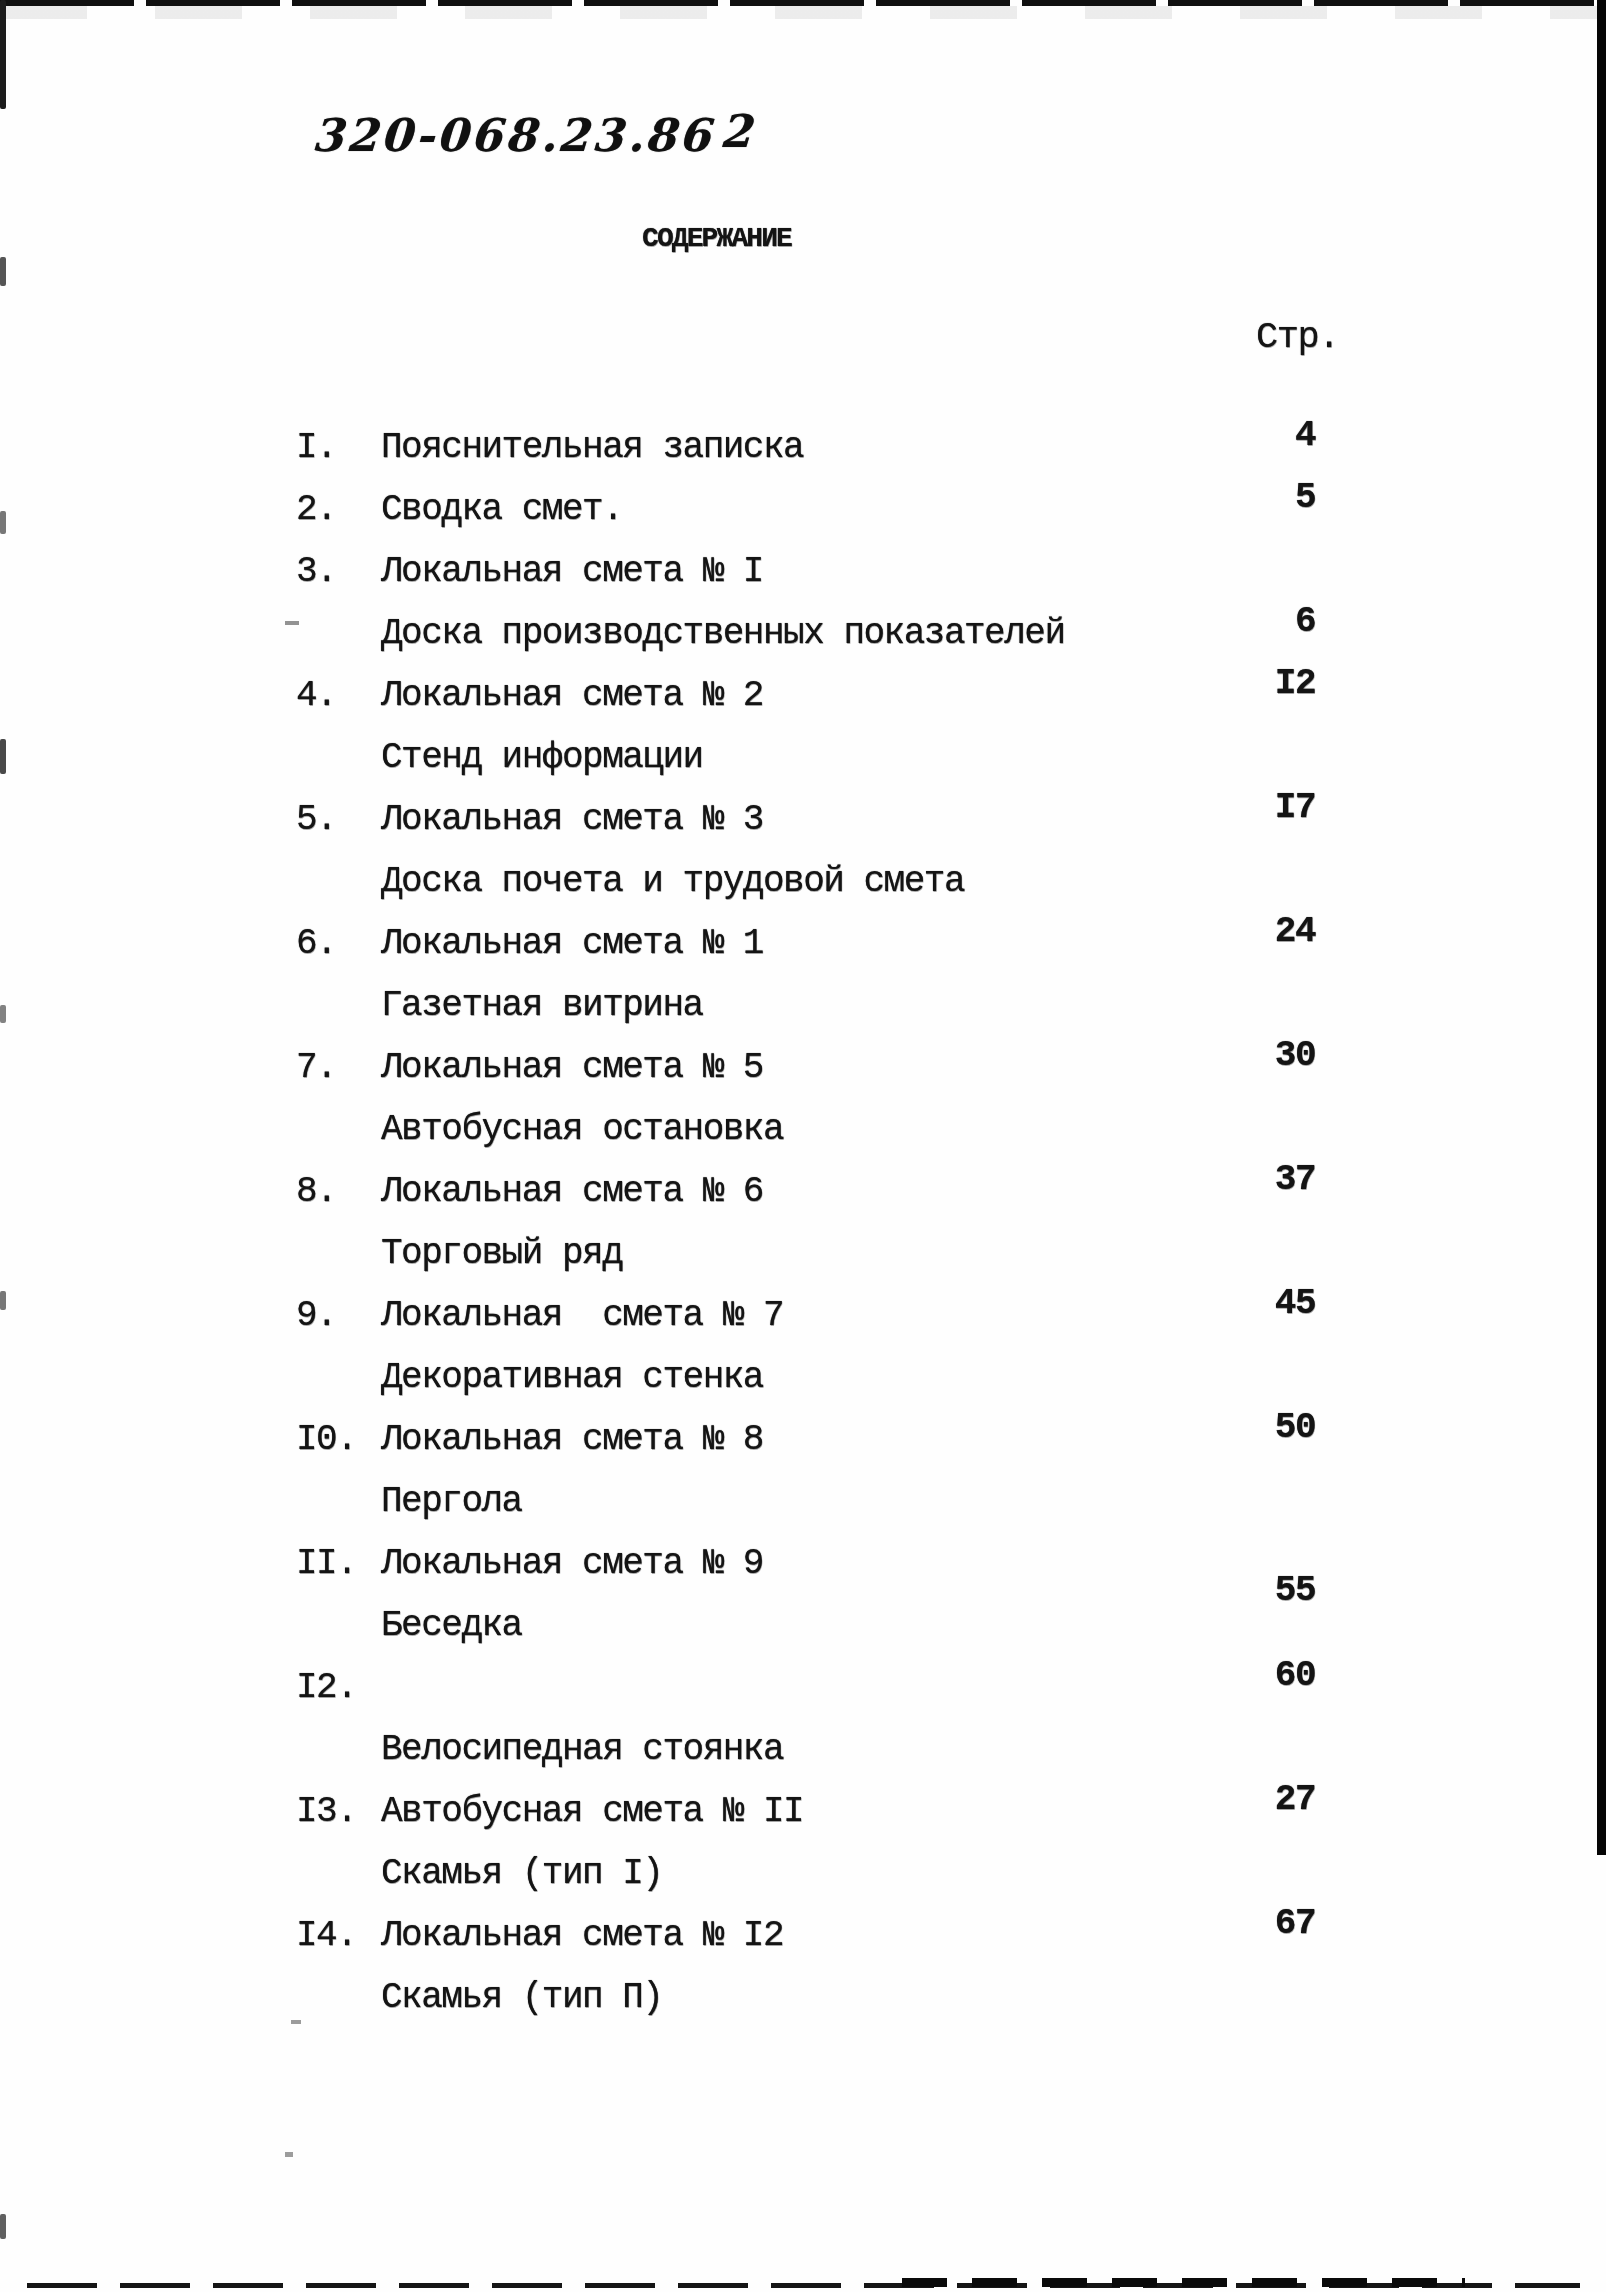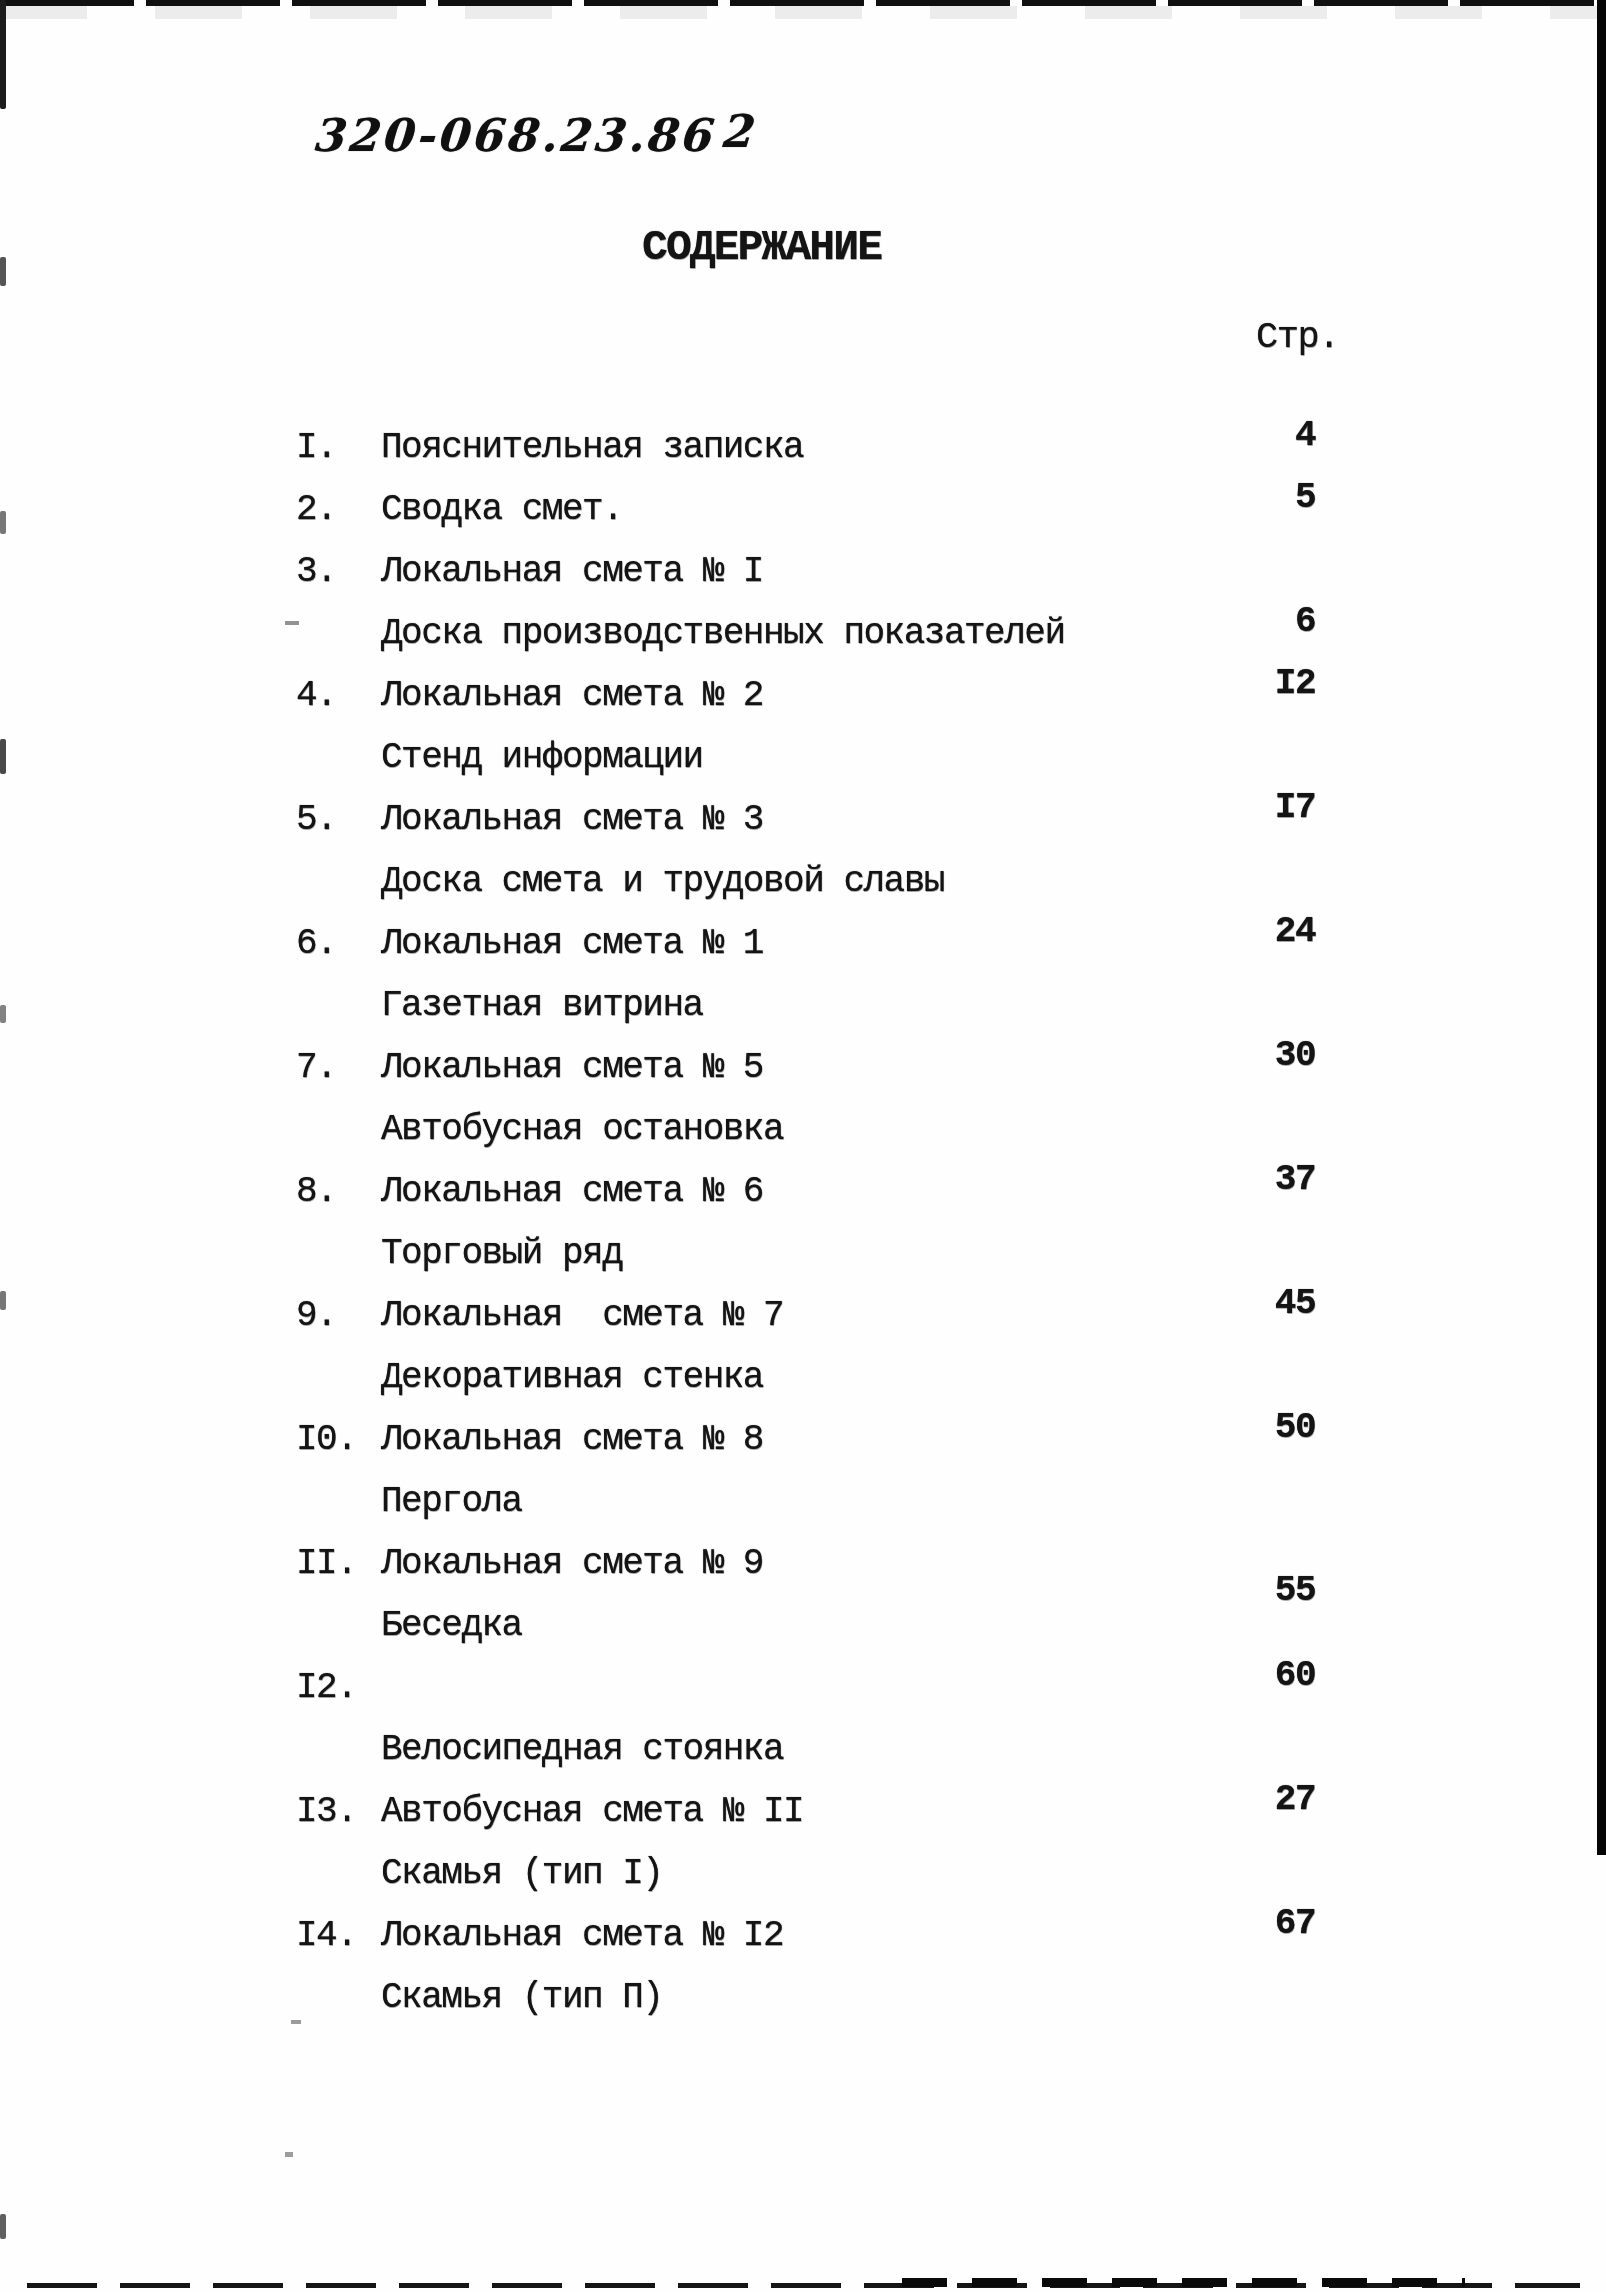--- a/index.html
+++ b/index.html
@@ -64,21 +64,21 @@
 
   
   .tw {
     font-weight: normal;
     letter-spacing: -1.5px;
     text-shadow: 0 0 1px rgba(0,0,0,.65), 0.5px 0.5px 0 rgba(0,0,0,.3);
     white-space: pre;
   }
   .title {
     position: absolute; left: 642px; top: 223px;
-    font-size: 43px; letter-spacing: -1.9px; margin: 0;
+    font-size: 28px; letter-spacing: -1.9px; margin: 0;
     font-family: inherit; font-weight: bold;
   }
   .col-header { position: absolute; left: 1256px; top: 316px; font-size: 37px; }
 
   
   .toc { position: absolute; left: 296px; top: 425px; width: 1072px; }
   .toc-entry { position: relative; }
   .toc-line { height: 62px; font-size: 36px; line-height: 45px; display: flex; align-items: flex-start; }
   .toc-num { display: inline-block; width: 85px; flex: 0 0 85px; }
   .toc-line.line2 { padding-left: 85px; }
@@ -156,21 +156,21 @@
     </div>
     <span class="toc-page" style="top: -11.6px;">I2</span>
   </div>
 
   <div class="toc-entry">
     <div class="toc-line">
       <span class="toc-num tw">5.</span>
           <span class="toc-text tw">Локальная смета № 3</span>
     </div>
     <div class="toc-line line2">
-      <span class="toc-text tw">Доска смета и трудовой славы</span>
+      <span class="toc-text tw">Доска почета и трудовой смета</span>
     </div>
     <span class="toc-page" style="top: -11.6px;">I7</span>
   </div>
 
   <div class="toc-entry">
     <div class="toc-line">
       <span class="toc-num tw">6.</span>
           <span class="toc-text tw">Локальная смета № 1</span>
     </div>
     <div class="toc-line line2">

